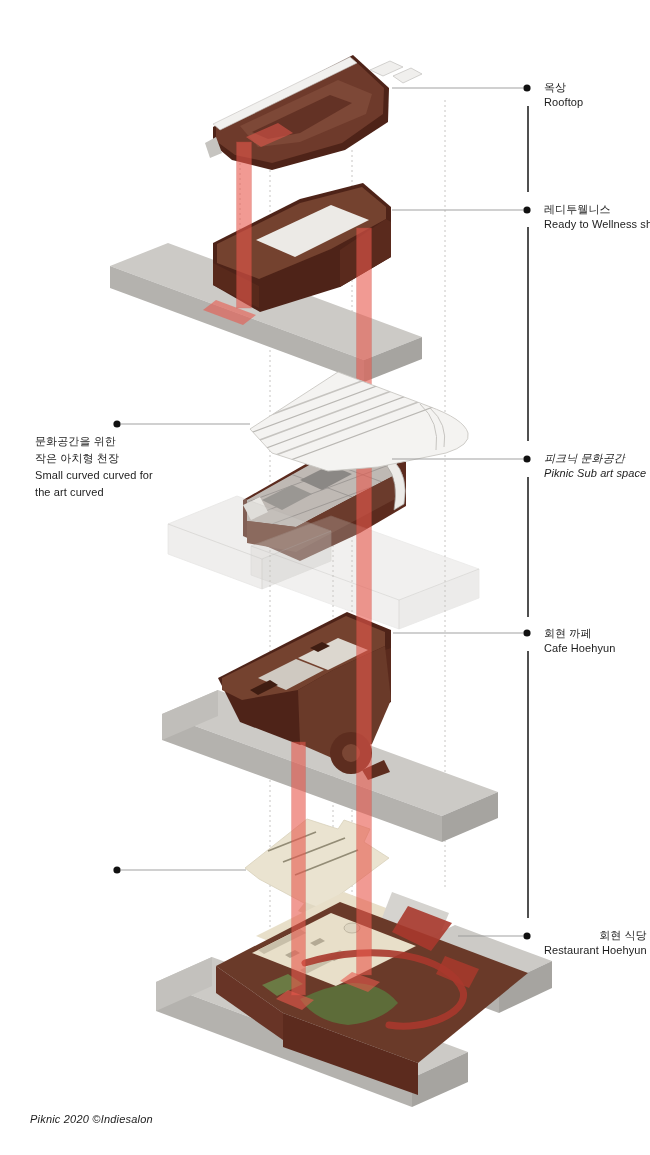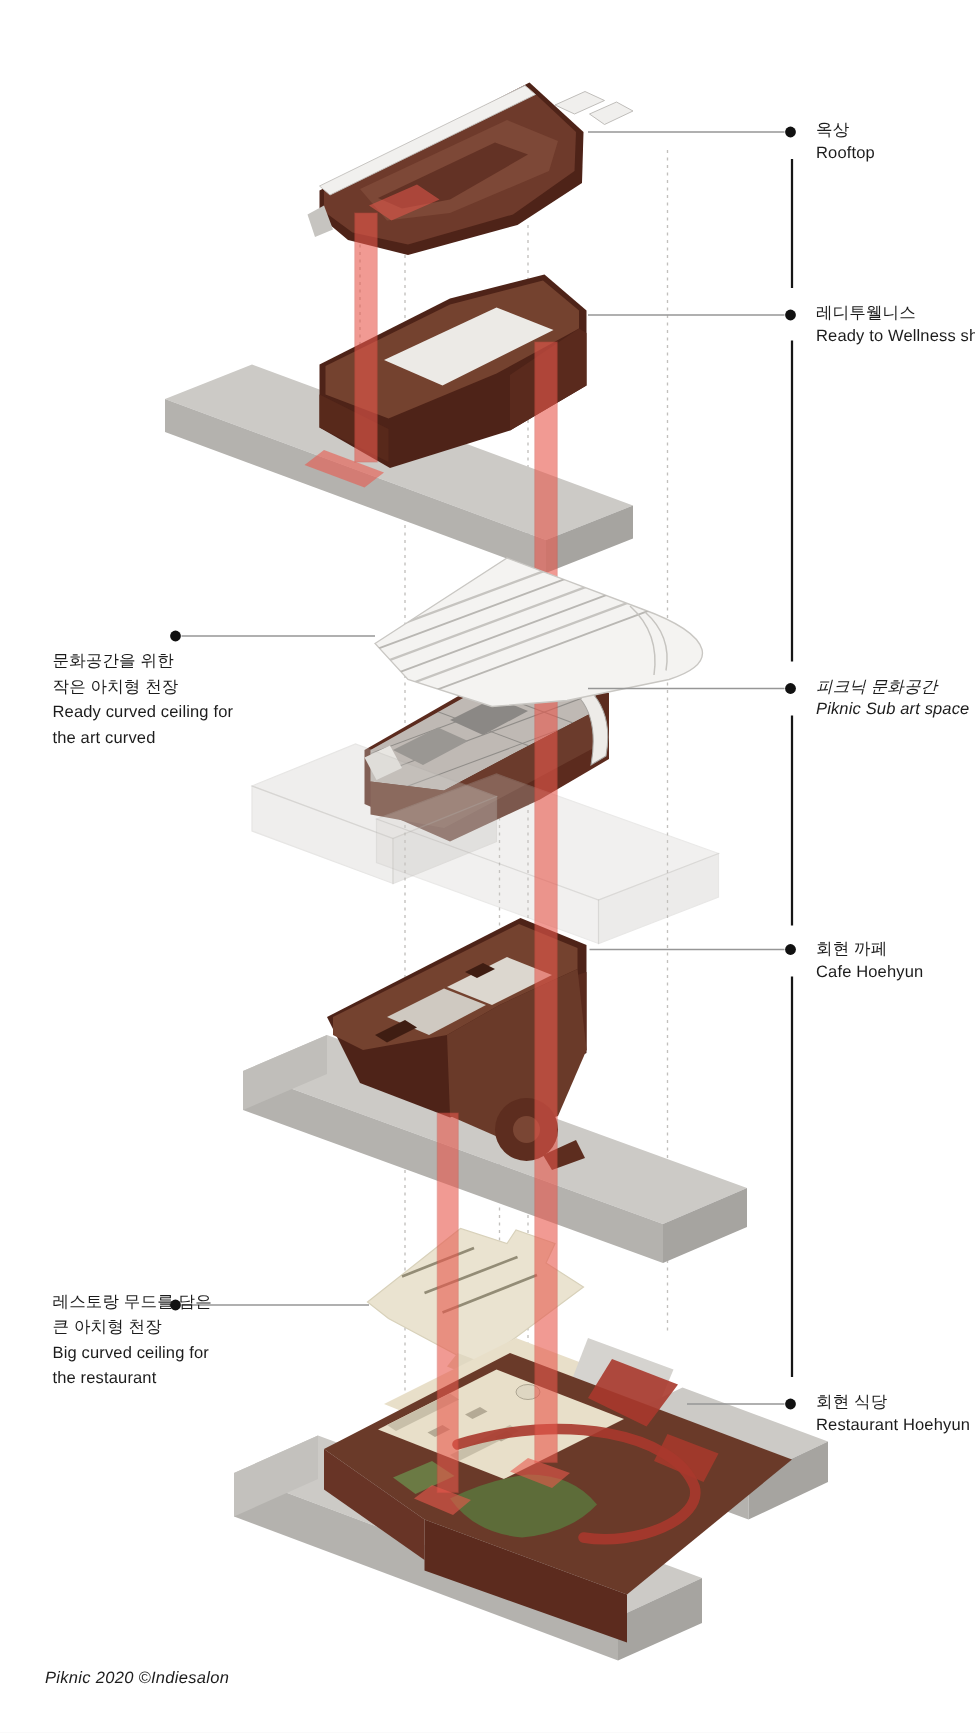--- a/index.html
+++ b/index.html
@@ -230,33 +230,27 @@
   <div class="en">Ready to Wellness shop</div>
 </div>
 <div class="label" style="left:544px;top:451px;font-style:italic;">
   <div class="ko">피크닉 문화공간</div>
   <div class="en">Piknic Sub art space</div>
 </div>
 <div class="label" style="left:544px;top:626px;">
   <div class="ko">회현 까페</div>
   <div class="en">Cafe Hoehyun</div>
 </div>
-<div class="label" style="left:544px;top:928px;">
+<div class="label" style="left:544px;top:928px;text-align:right;">
   <div class="ko">회현 식당</div>
   <div class="en">Restaurant Hoehyun</div>
 </div>
 
 <div class="label label-left" style="left:35px;top:414px;margin-top:19px;">
   <div>문화공간을 위한</div>
   <div>작은 아치형 천장</div>
-  <div>Ready curved ceiling for</div>
+  <div>Small curved curved for</div>
   <div>the art curved</div>
 </div>
-<div class="label label-left" style="left:35px;top:860px;">
-  <div>레스토랑 무드를 담은</div>
-  <div>큰 아치형 천장</div>
-  <div>Big curved ceiling for</div>
-  <div>the restaurant</div>
-</div>
 
 <div class="credit">Piknic 2020 ©Indiesalon</div>
 
 </div>
 
 </body></html>

